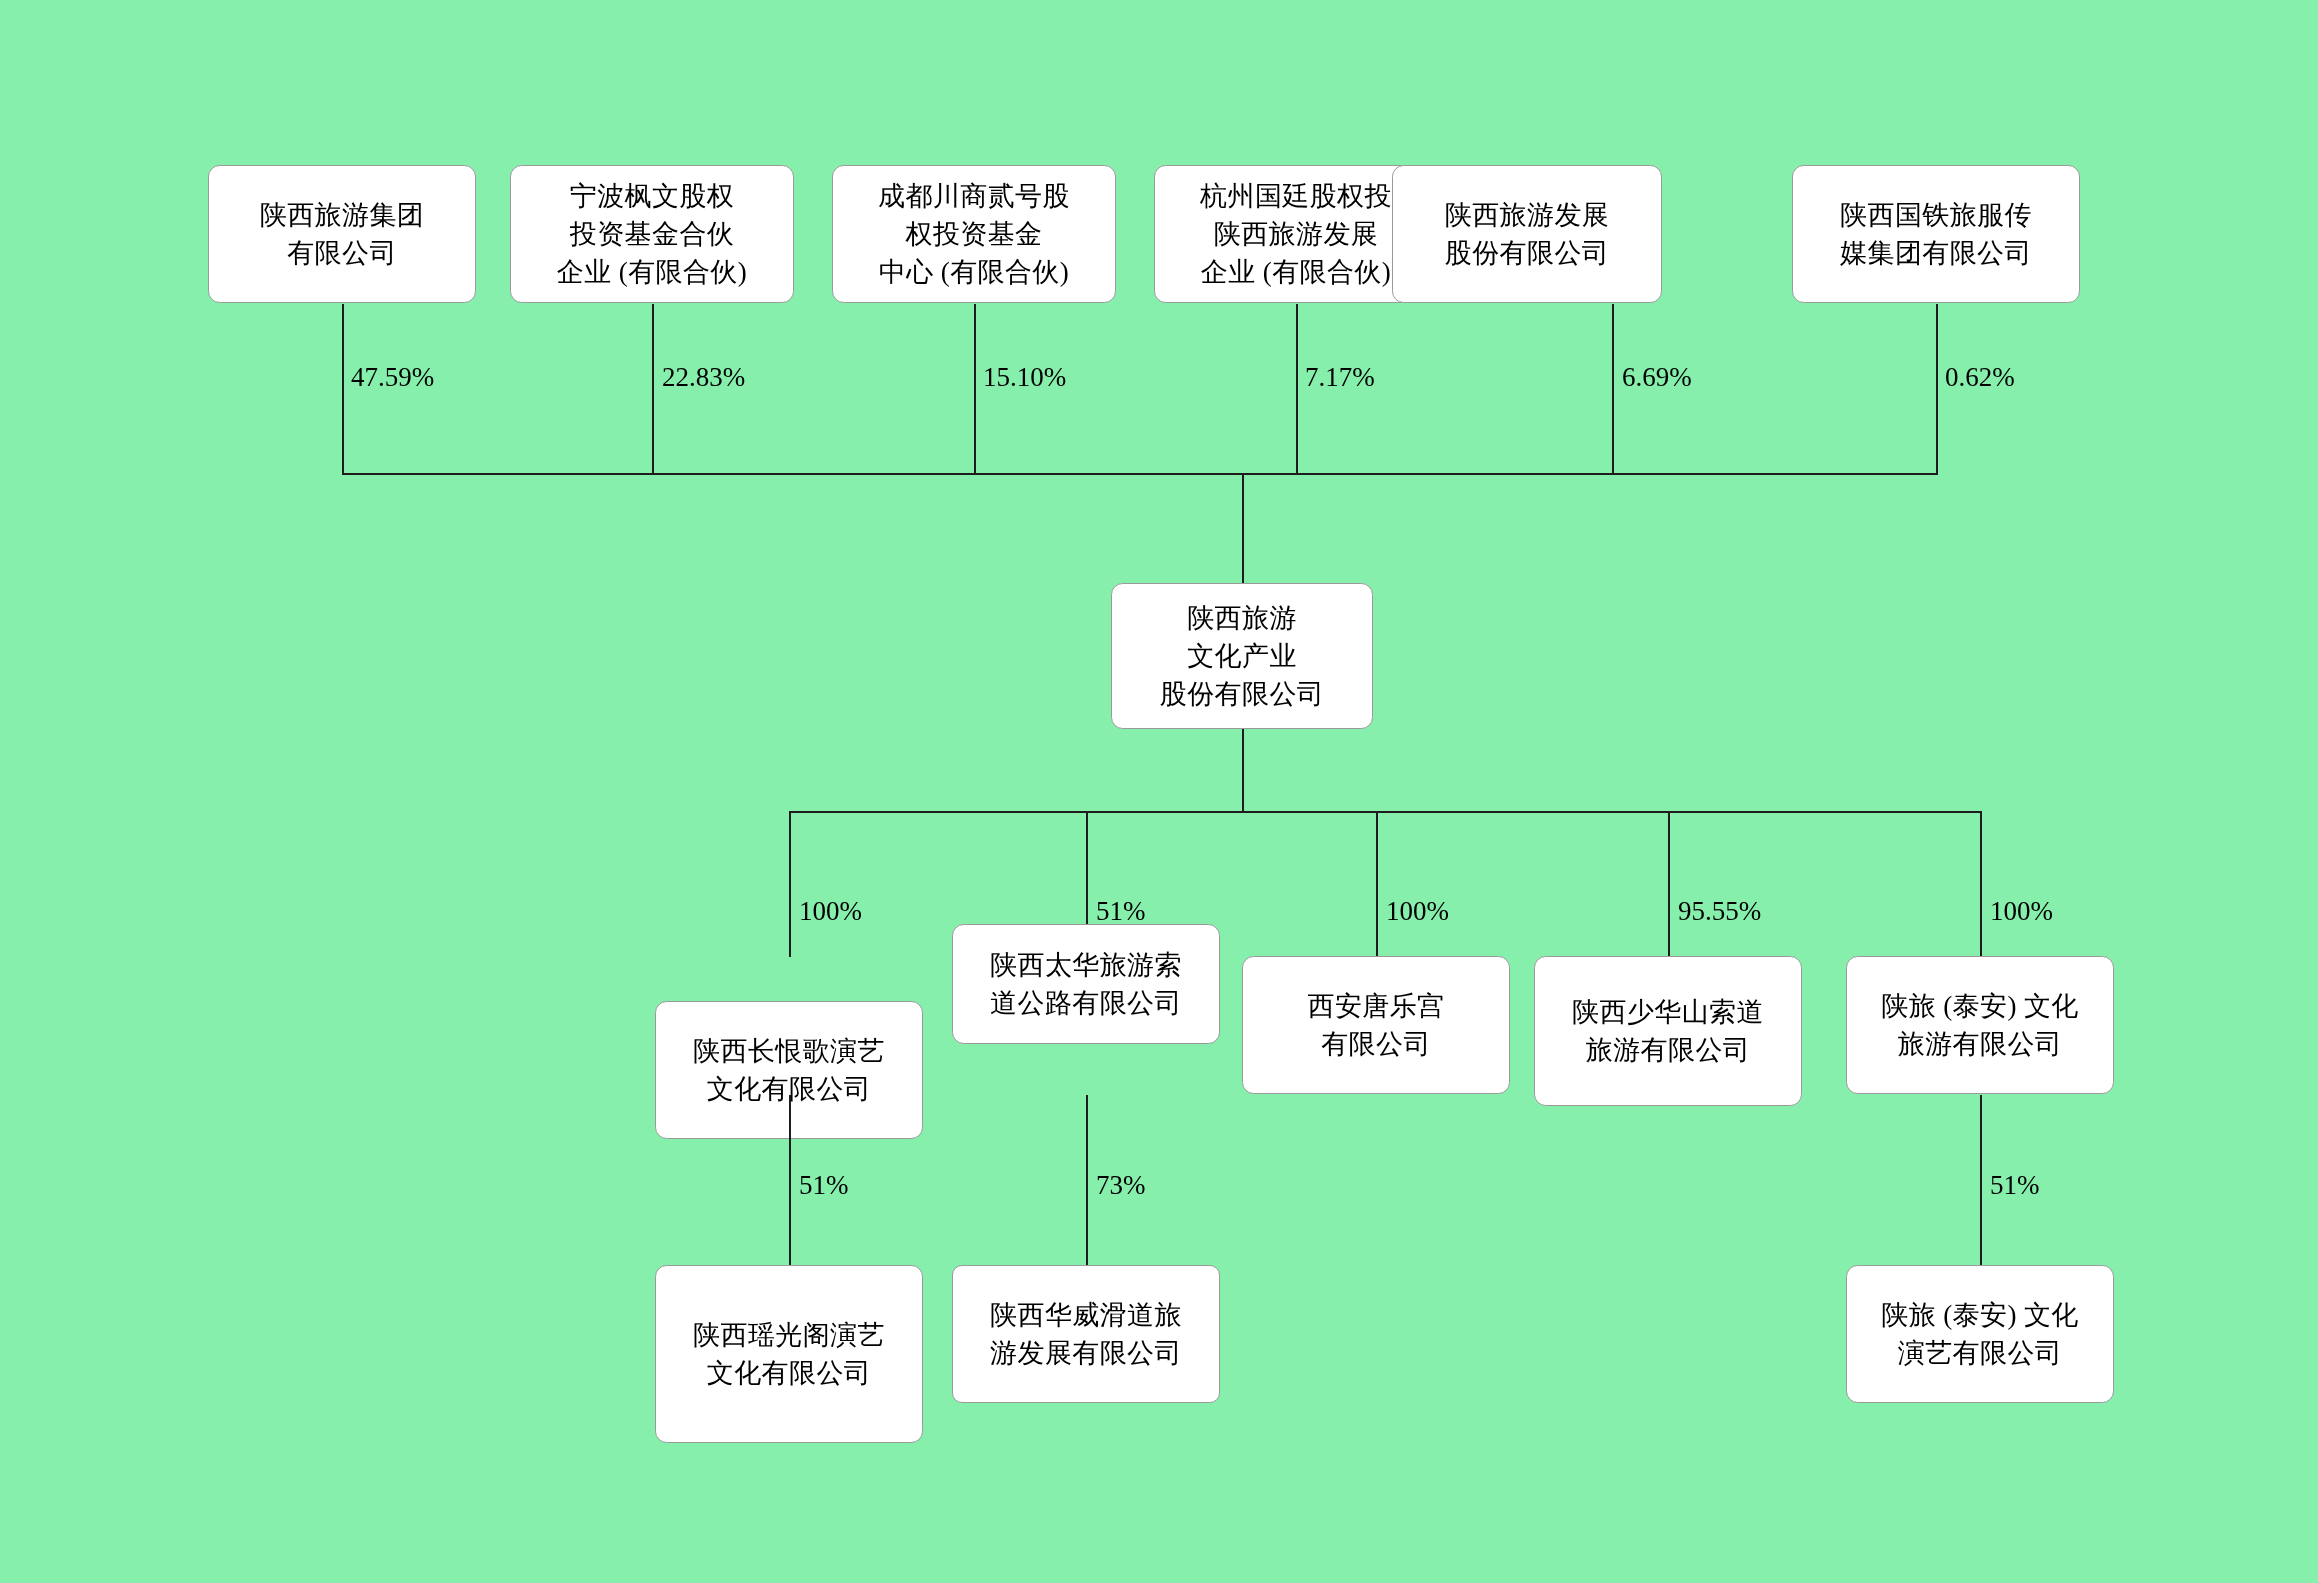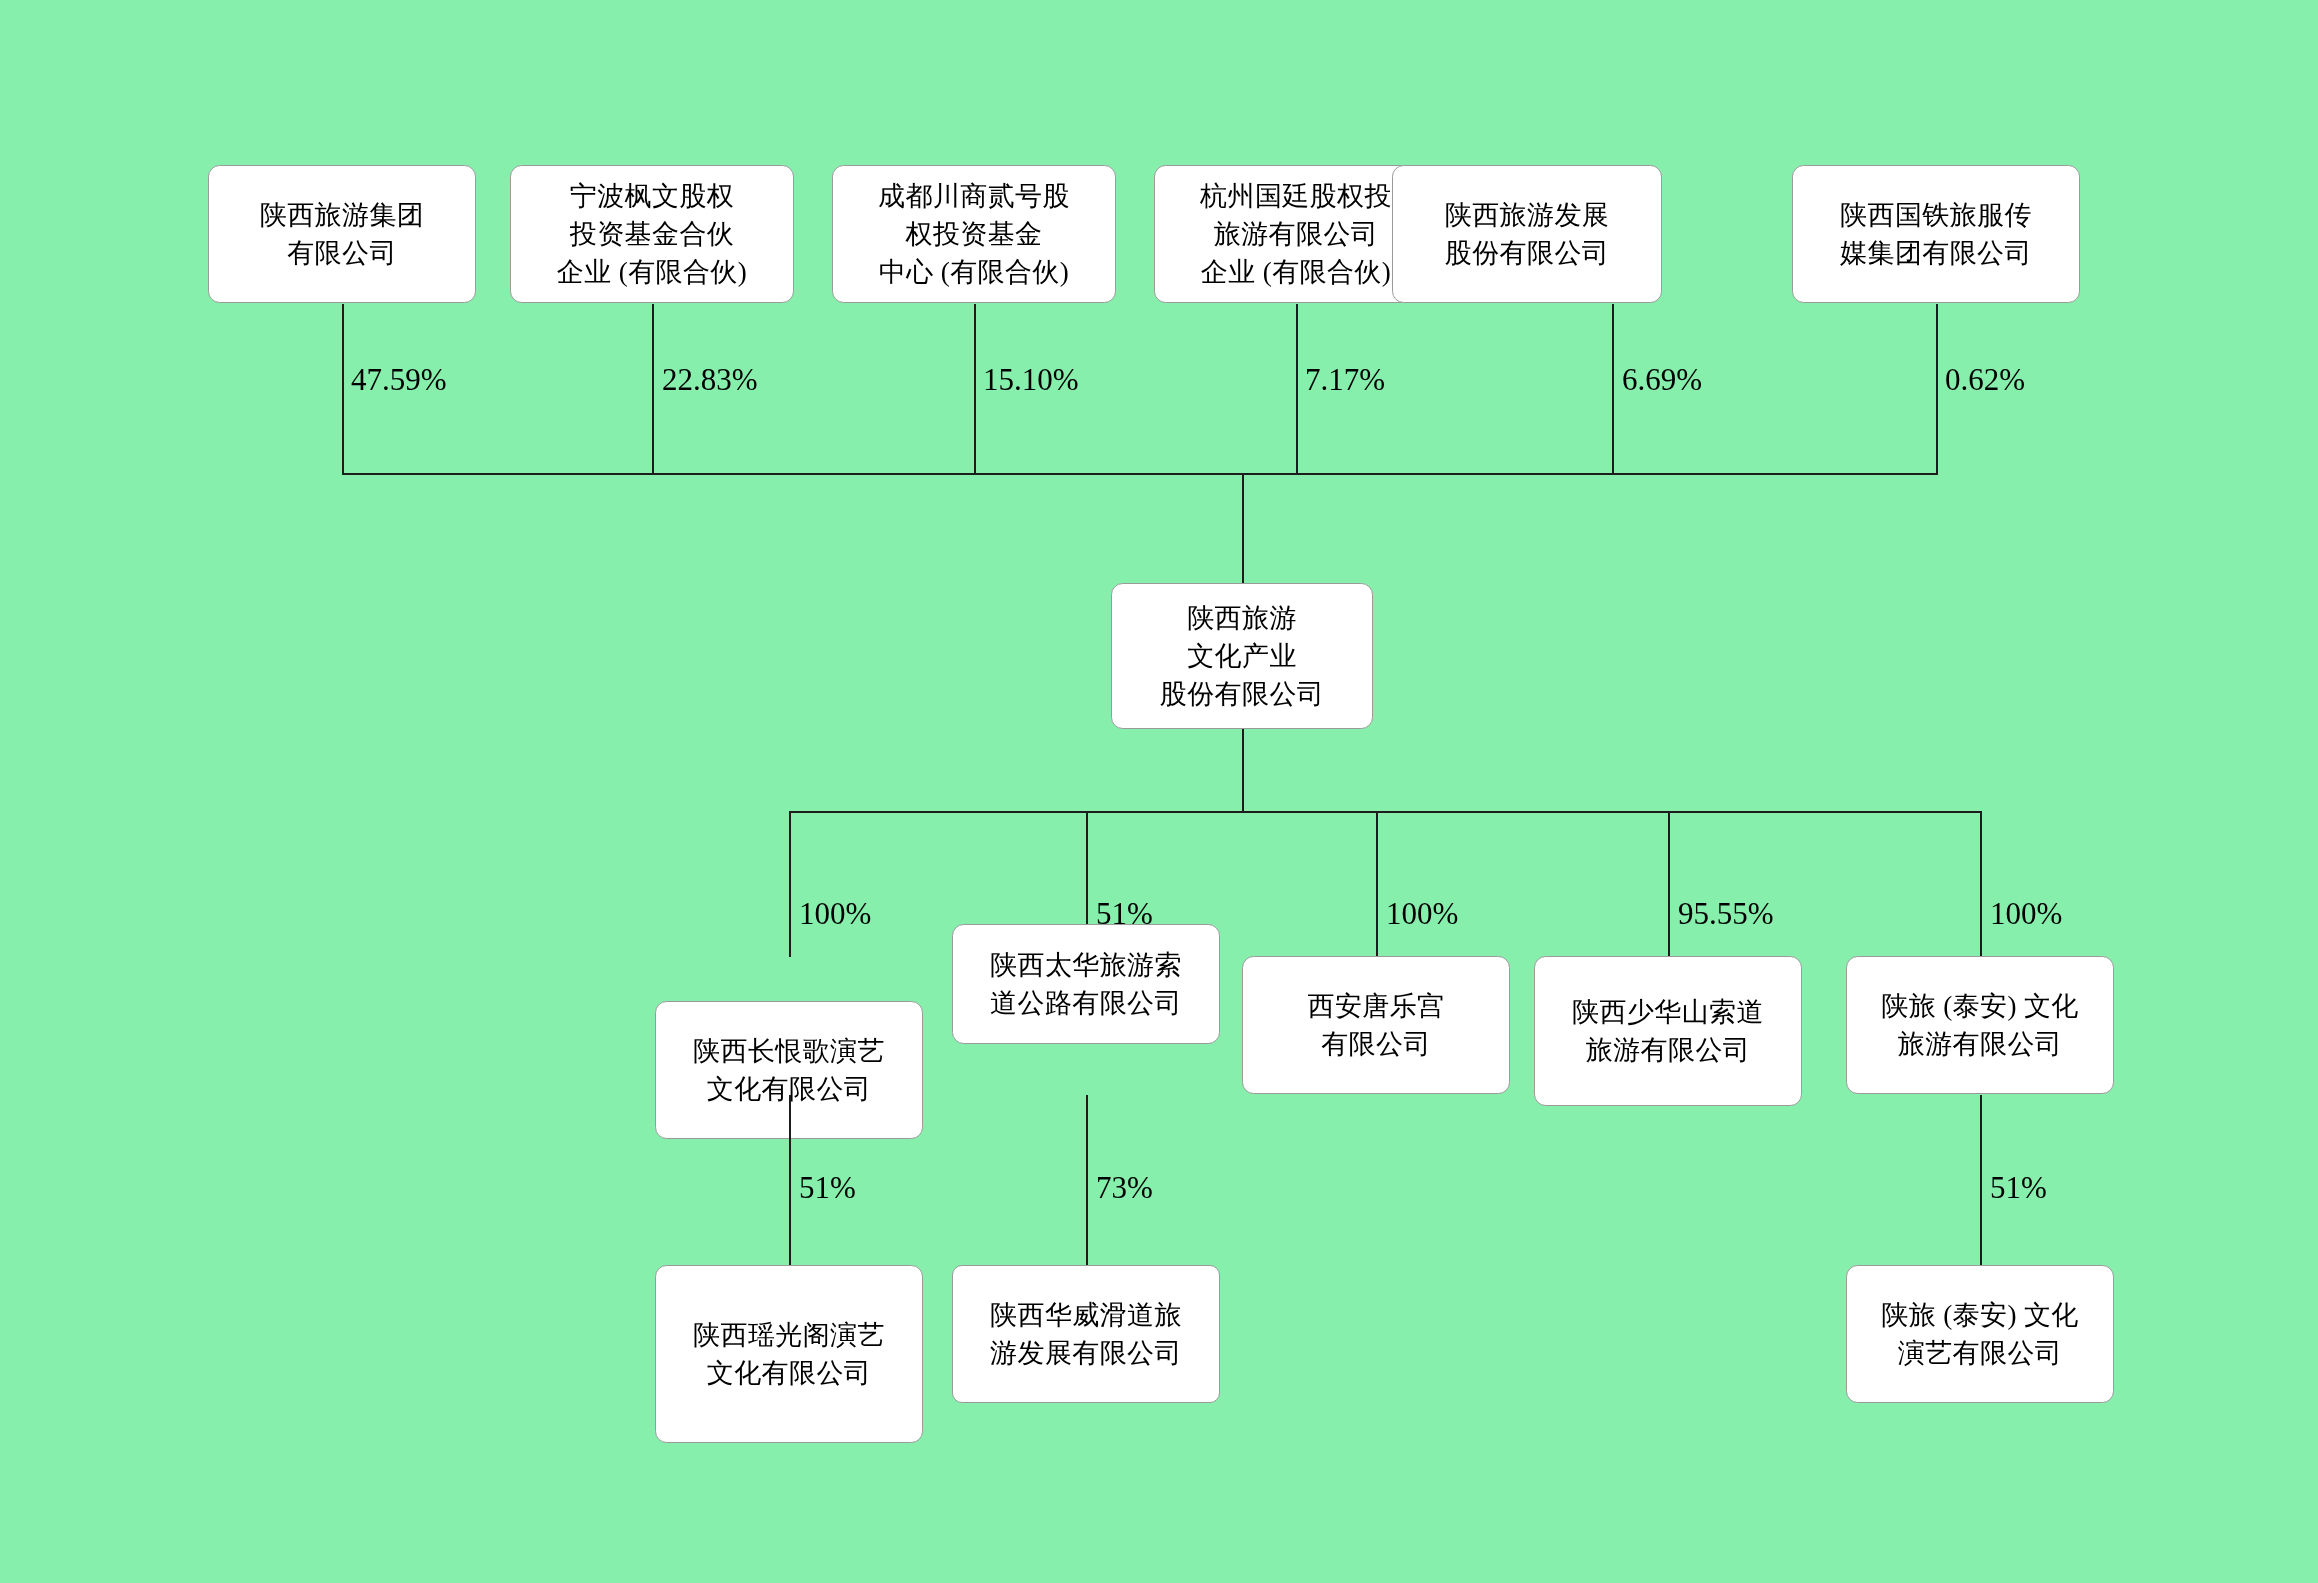--- a/index.html
+++ b/index.html
@@ -30,21 +30,21 @@
     color: #000000;
     font-size: 27px;
     line-height: 1.42;
     letter-spacing: 0.4px;
     padding: 2.9px 4.4px;
     white-space: pre-line;
   }
   .label {
     position: absolute;
     color: #000000;
-    font-size: 31px;
+    font-size: 27px;
     line-height: 1;
     white-space: nowrap;
   }
   .hline, .vline {
     position: absolute;
     background: #1d1d1d;
   }
   .hline { height: 1.5px; }
   .vline { width: 1.5px; }
 </style>
@@ -55,21 +55,21 @@
 
   <div class="node" style="left:208px; top:165px; width:268px; height:138px;">陕西旅游集团
 有限公司</div>
   <div class="node" style="left:510px; top:165px; width:284px; height:138px;">宁波枫文股权
 投资基金合伙
 企业 (有限合伙)</div>
   <div class="node" style="left:832px; top:165px; width:284px; height:138px;">成都川商贰号股
 权投资基金
 中心 (有限合伙)</div>
   <div class="node" style="left:1154px; top:165px; width:284px; height:138px;">杭州国廷股权投
-旅游有限公司
+陕西旅游发展
 企业 (有限合伙)</div>
   <div class="node" style="left:1392px; top:165px; width:270px; height:138px;">陕西旅游发展
 股份有限公司</div>
   <div class="node" style="left:1792px; top:165px; width:288px; height:138px;">陕西国铁旅服传
 媒集团有限公司</div>
 
   <div class="vline" style="left:342px; top:304px; height:171px;"></div>
   <div class="vline" style="left:652px; top:304px; height:171px;"></div>
   <div class="vline" style="left:974px; top:304px; height:171px;"></div>
   <div class="vline" style="left:1296px; top:304px; height:171px;"></div>

